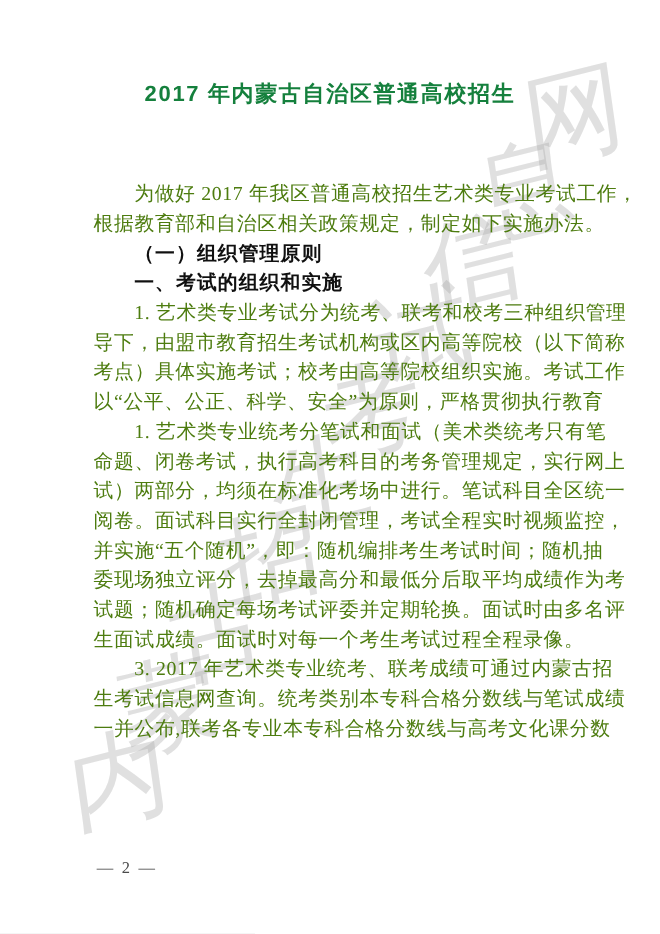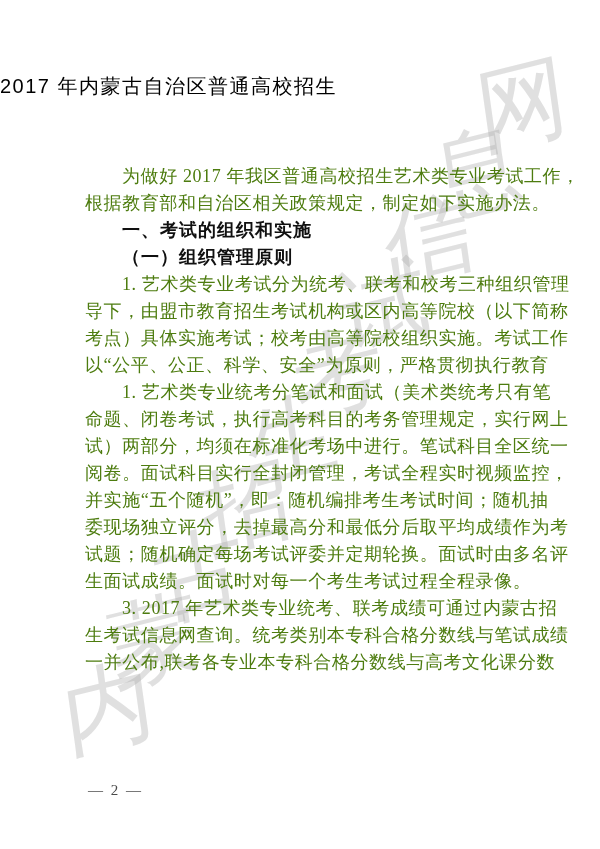--- a/index.html
+++ b/index.html
@@ -28,27 +28,28 @@
     opacity: 0.34;
     transform: rotate(-14deg) skewX(-6deg);
     user-select: none;
   }
   
   .title {
     position: absolute;
     top: 71px;
     left: 0;
     width: 600px;
+    text-align: center;
     z-index: 2;
     font-family: "Liberation Sans", "DejaVu Sans", sans-serif;
-    font-weight: 400;
+    font-weight: 700;
     font-size: 20px;
     line-height: 31px;
     letter-spacing: 1.5px;
-    color: #000000;
+    color: #15803d;
   }
   
   .content {
     position: absolute;
     top: 163px;
     left: 85px;
     width: 440px;
     z-index: 2;
   }
   .ln {
@@ -94,22 +95,22 @@
       <span class="wm-char" style="left: 476px; top: 59px; color: rgb(166, 166, 166);">网</span>
     </div>
 
   <div class="title">
     <div>2017 年内蒙古自治区普通高校招生</div>
   </div>
 
   <div class="content" id="content">
       <div class="ln ind">为做好 2017 年我区普通高校招生艺术类专业考试工作，</div>
       <div class="ln">根据教育部和自治区相关政策规定，制定如下实施办法。</div>
+      <div class="ln ind bold">（一）组织管理原则</div>
       <div class="ln ind bold">一、考试的组织和实施</div>
-      <div class="ln ind bold">（一）组织管理原则</div>
       <div class="ln ind">1. 艺术类专业考试分为统考、联考和校考三种组织管理</div>
       <div class="ln">导下，由盟市教育招生考试机构或区内高等院校（以下简称</div>
       <div class="ln">考点）具体实施考试；校考由高等院校组织实施。考试工作</div>
       <div class="ln">以“公平、公正、科学、安全”为原则，严格贯彻执行教育</div>
       <div class="ln ind">1. 艺术类专业统考分笔试和面试（美术类统考只有笔</div>
       <div class="ln">命题、闭卷考试，执行高考科目的考务管理规定，实行网上</div>
       <div class="ln">试）两部分，均须在标准化考场中进行。笔试科目全区统一</div>
       <div class="ln">阅卷。面试科目实行全封闭管理，考试全程实时视频监控，</div>
       <div class="ln">并实施“五个随机”，即：随机编排考生考试时间；随机抽</div>
       <div class="ln">委现场独立评分，去掉最高分和最低分后取平均成绩作为考</div>

